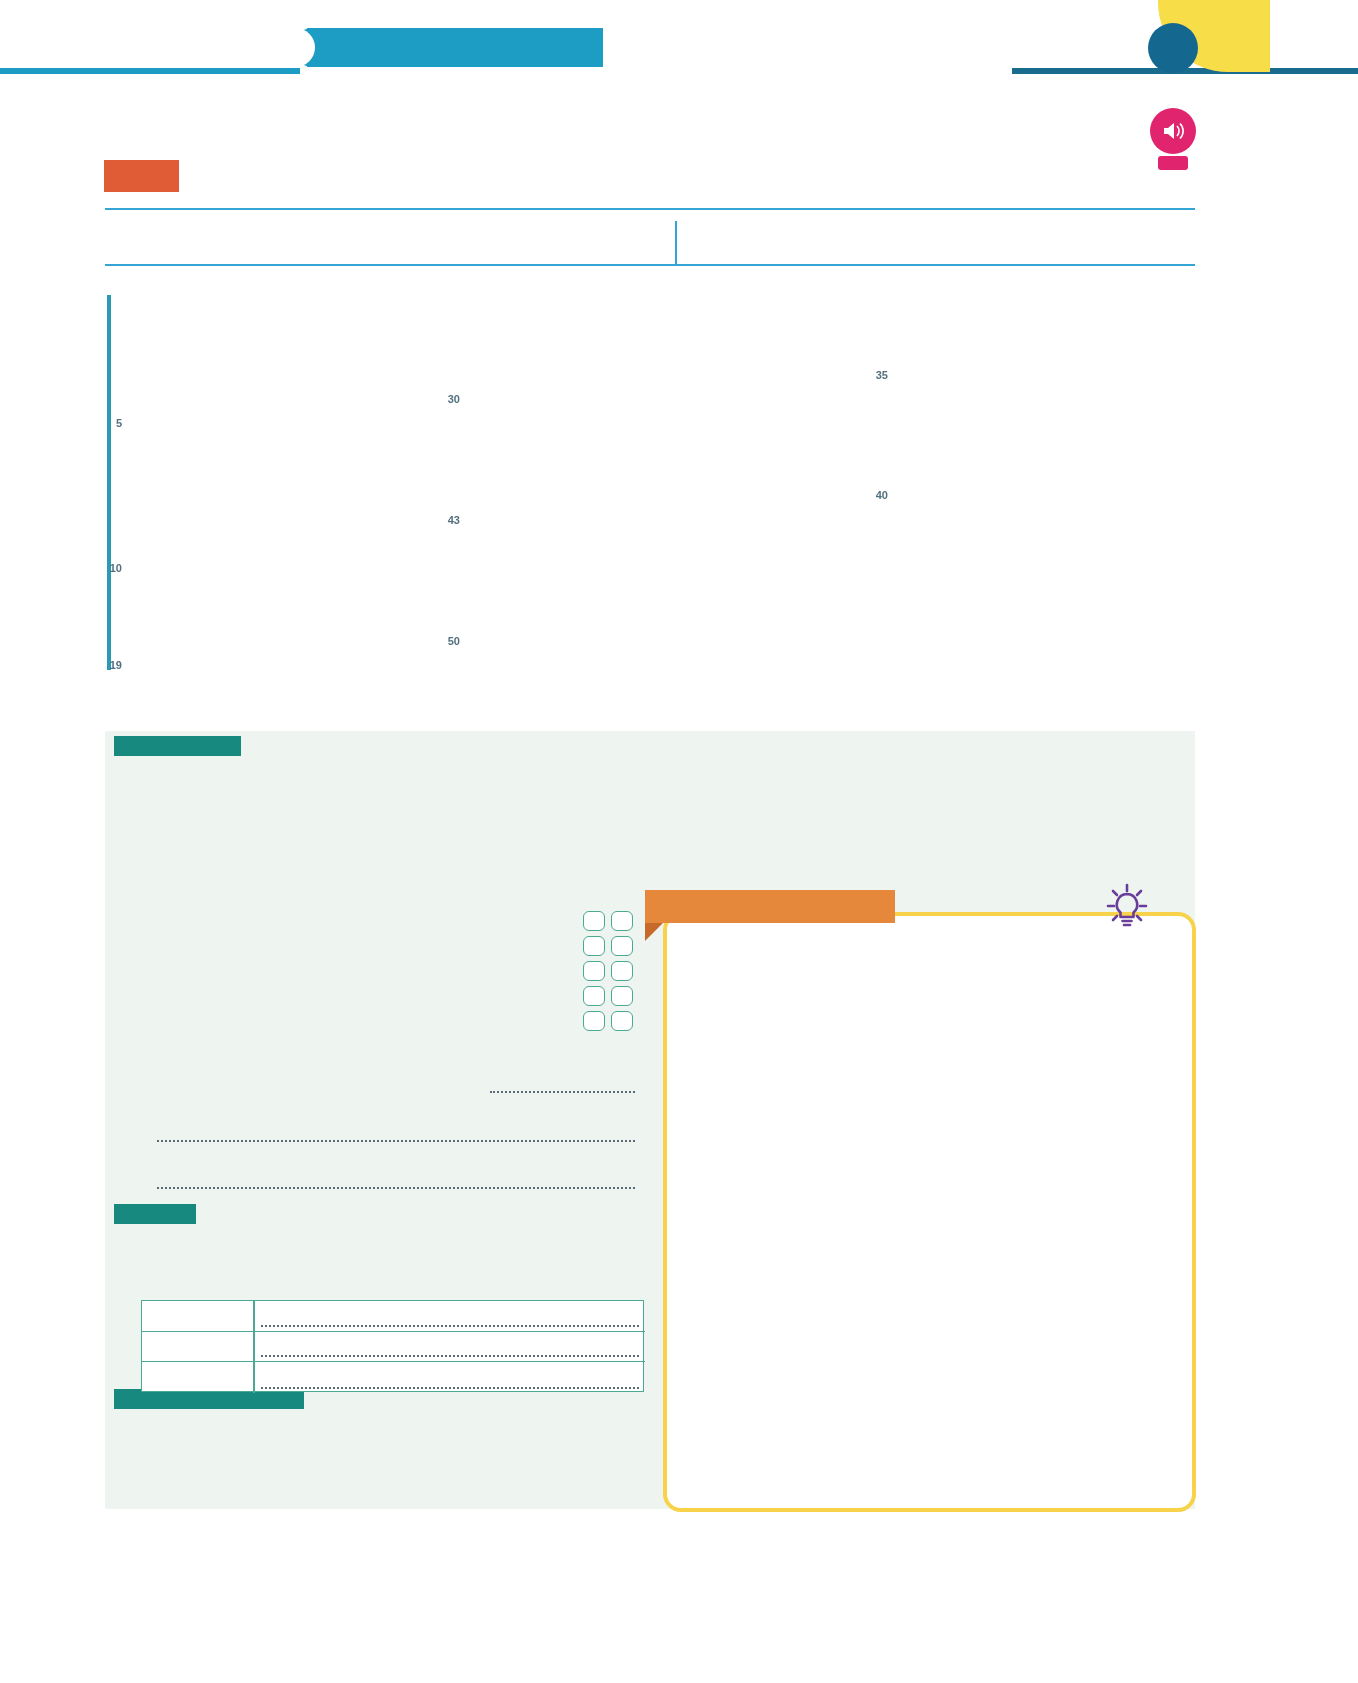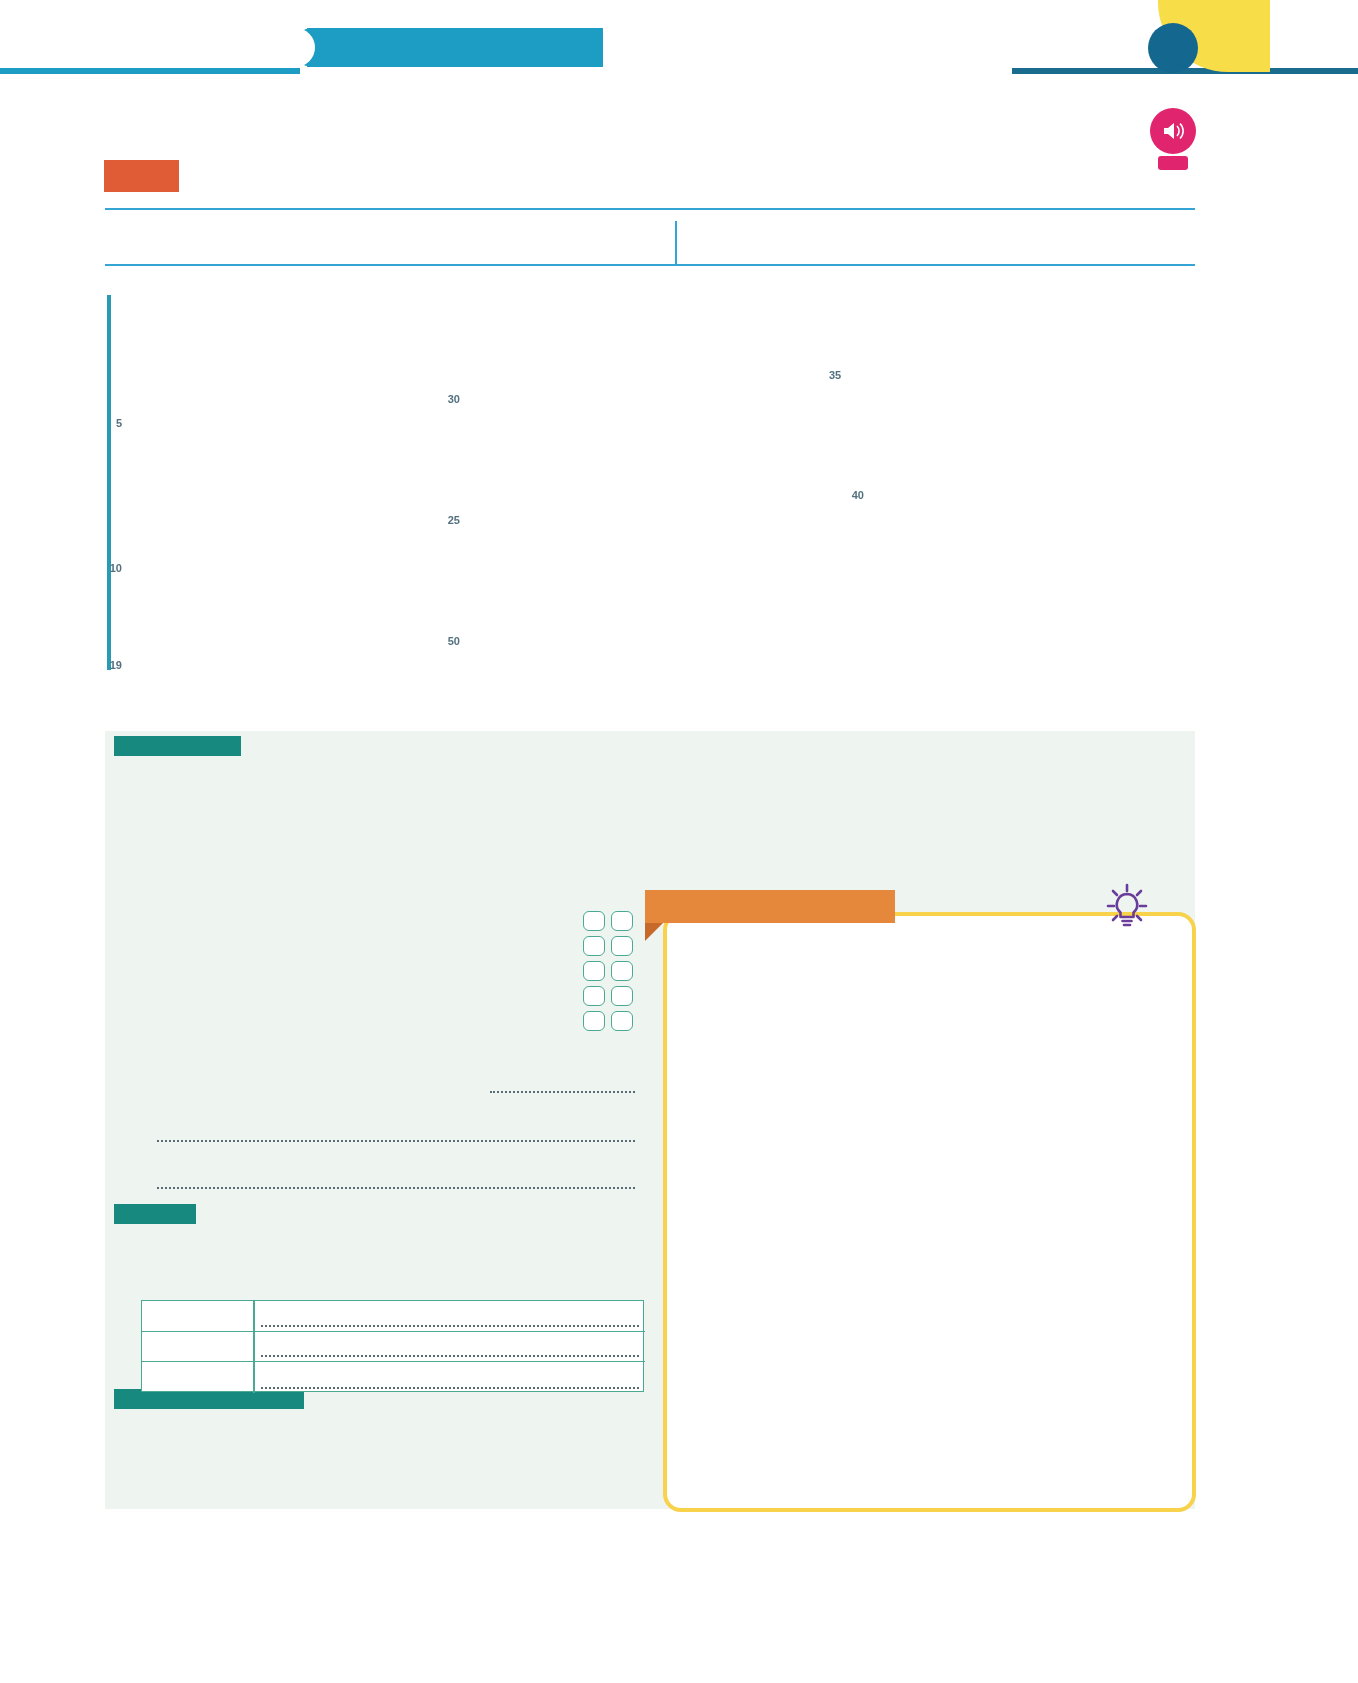--- a/index.html
+++ b/index.html
@@ -243,25 +243,25 @@
 </div>
 
 <div class="text-body">
   <div class="vrule"></div>
 
   <div class="linenum" style="left:96px;  top:122px;">5</div>
   <div class="linenum" style="left:96px;  top:243px;margin-top:24px;">10</div>
   <div class="linenum" style="left:96px;  top:364px;">19</div>
 
   <div class="linenum" style="left:434px; top:98px;">30</div>
-  <div class="linenum" style="left:434px; top:219px;">25</div>
+  <div class="linenum" style="left:434px; top:219px;">43</div>
   <div class="linenum" style="left:434px; top:340px;">50</div>
 
-  <div class="linenum" style="left:822px; top:74px;text-align:center;">35</div>
-  <div class="linenum" style="left:838px; top:194px;">40</div>
+  <div class="linenum" style="left:862px; top:74px;">35</div>
+  <div class="linenum" style="left:862px; top:194px;">40</div>
 
   <div class="col-text" style="left:130px; top:20px; width:280px;"></div>
   <div class="col-text" style="left:480px; top:20px; width:360px;"></div>
   <div class="col-text" style="left:905px; top:20px; width:290px;"></div>
 </div>
 
 <div class="panel">
   <div class="panel-tag tag-a"></div>
   <div class="panel-tag tag-b"></div>
   <div class="panel-tag tag-c"></div>

